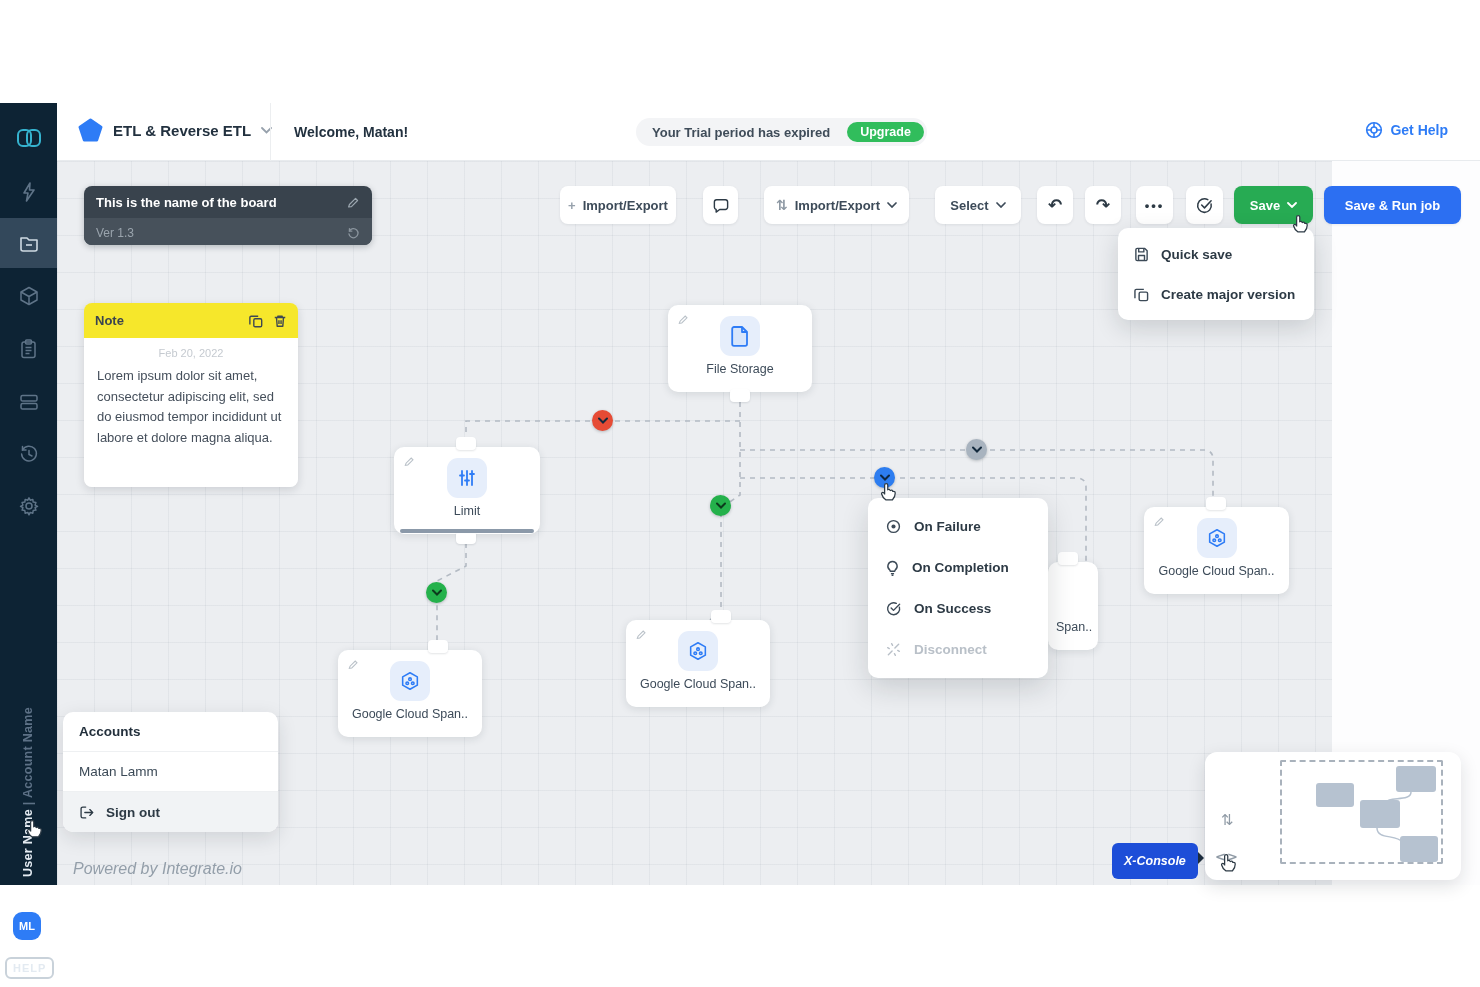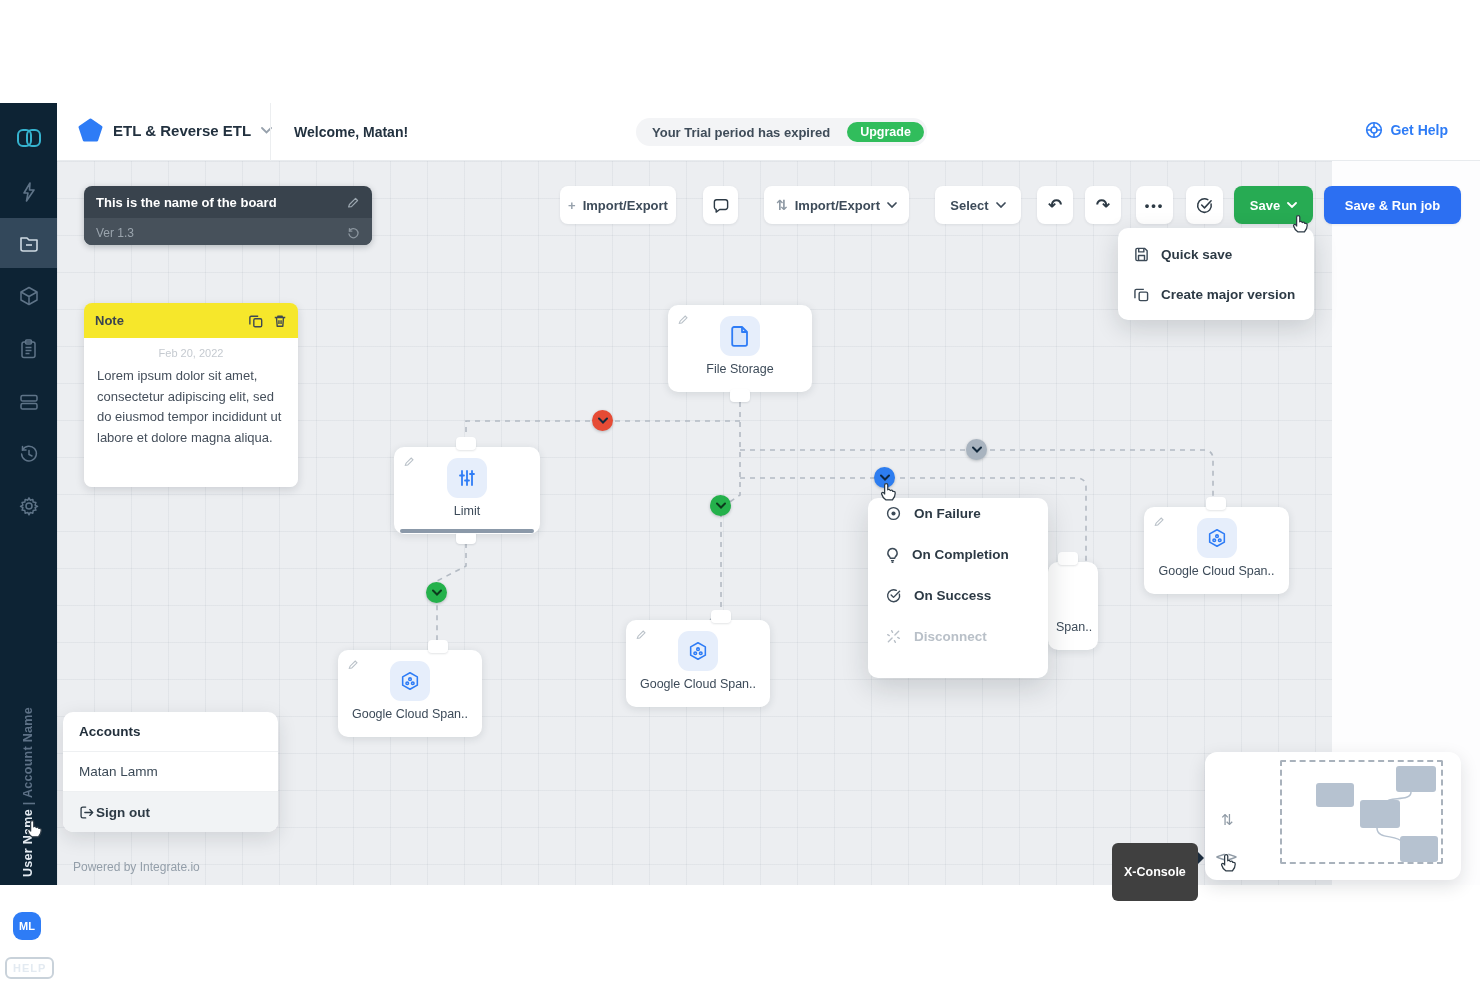--- a/index.html
+++ b/index.html
@@ -79,39 +79,39 @@
   .node-sliver .stub { left:10px; }
 
   
   .dot { position:absolute; width:21px; height:21px; border-radius:50%; display:flex; align-items:center; justify-content:center; z-index:6; cursor:pointer; box-shadow:0 1px 3px rgba(20,30,40,.25); }
   .dot svg { display:block; }
   .dot.red { background:#e64b35; } .dot.green { background:#24b14b; }
   .dot.blue { background:#2d7df0; } .dot.gray { background:#a8b3bf; }
 
   
   .ctx-menu { position:absolute; left:868px; top:498px; width:180px; background:#fff; border-radius:10px; box-shadow:0 10px 28px rgba(20,30,40,.16); z-index:25; padding:8px 0; }
-  .ctx-item { height:41px; display:flex; gap:13px; padding:0 18px; font-size:13.5px; font-weight:600; color:#2d3a45; cursor:pointer; }
+  .ctx-item { height:41px; display:flex; align-items:center; gap:13px; padding:0 18px; font-size:13.5px; font-weight:600; color:#2d3a45; cursor:pointer; }
   .ctx-item.disabled { color:#b9c0c8; cursor:default; }
 
   
   .accounts { position:absolute; left:63px; top:712px; width:215px; background:#fff; border-radius:10px; box-shadow:0 6px 20px rgba(20,30,40,.13); z-index:12; overflow:hidden; }
   .acc-row { height:40px; display:flex; align-items:center; padding:0 16px; font-size:13.5px; color:#3c4a57; border-bottom:1px solid #eef0f2; }
   .acc-row.title { font-weight:bold; color:#23303c; }
-  .acc-row.signout { background:#f1f3f5; border-bottom:none; gap:2px; cursor:pointer; font-weight:600; color:#2d3a45; }
-  .powered { position:absolute; left:73px; top:860px; font-size:12px; color:#939ea9; z-index:6; }
+  .acc-row.signout { background:#f1f3f5; border-bottom:none; gap:12px; cursor:pointer; font-weight:600; color:#2d3a45; }
+  .powered { position:absolute; left:73px; top:860px; font-size:16px; color:#939ea9; z-index:6;font-style:italic; }
 
   
   .minimap { position:absolute; left:1205px; top:752px; width:256px; height:128px; background:#fff; border-radius:12px; box-shadow:0 6px 18px rgba(20,30,40,.13); z-index:35; }
   .mini-btn { position:absolute; left:9px; width:26px; height:26px; display:flex; align-items:center; justify-content:center; color:#8f9aa5; font-size:15px; cursor:pointer; font-family:"DejaVu Sans",sans-serif; }
   .mini-viewport { position:absolute; left:75px; top:8px; width:163px; height:104px; border:2px dashed #a9b2bc; border-radius:2px; }
   .mini-node { position:absolute; background:#b6c2d0; border-radius:3px; }
   .code-glyph { font-size:13px; font-weight:bold; letter-spacing:1px; }
 
   
-  .xconsole-tip { position:absolute; left:1112px; top:843px; background:#404040; color:#fff; font-size:12.5px; font-weight:600; padding:22px 12px; border-radius:6px; z-index:40; }
+  .xconsole-tip { position:absolute; left:1112px; top:843px; background:#1d4ed8; color:#fff; font-size:12.5px; font-weight:600; padding:11px 12px; border-radius:6px; z-index:40;font-style:italic; }
   .xconsole-tip:after { content:""; position:absolute; right:-6px; top:9px; border-top:6px solid transparent; border-bottom:6px solid transparent; border-left:6px solid #1c2c3d; }
 
   .cursor { position:absolute; z-index:60; pointer-events:none; }
 </style>
 </head>
 <body>
 
 <div class="screen">
 
   <div class="canvas"></div>

